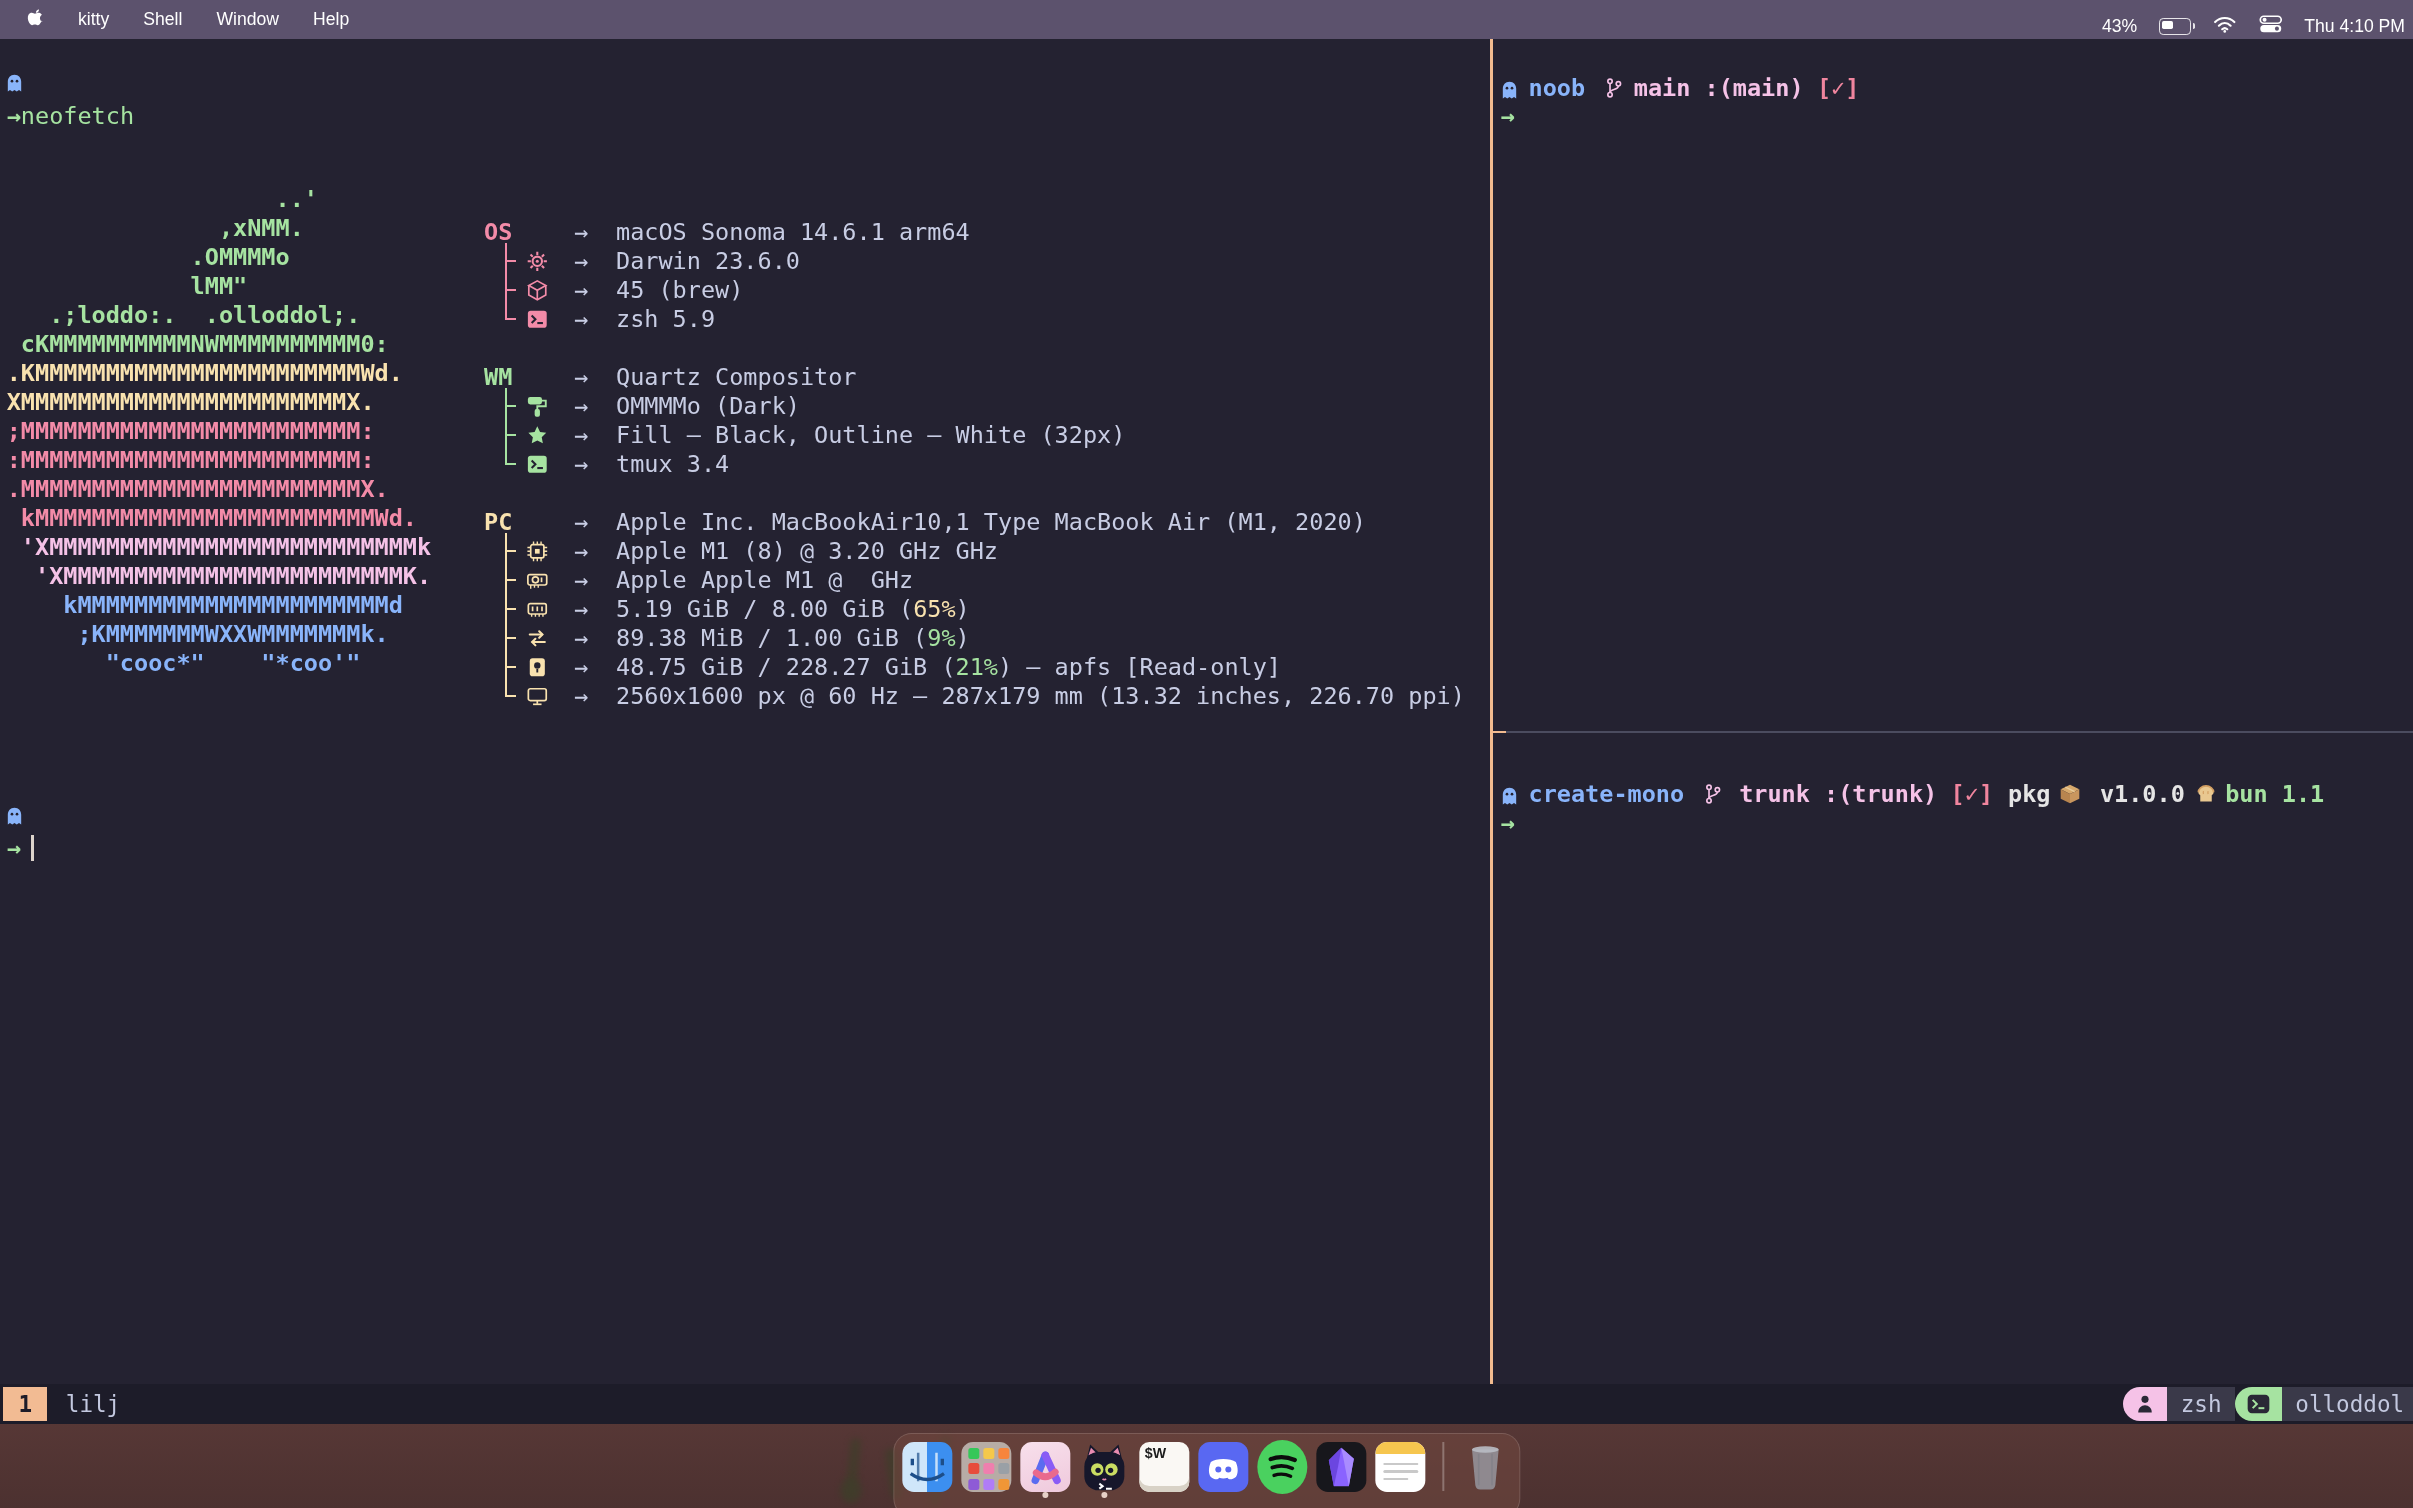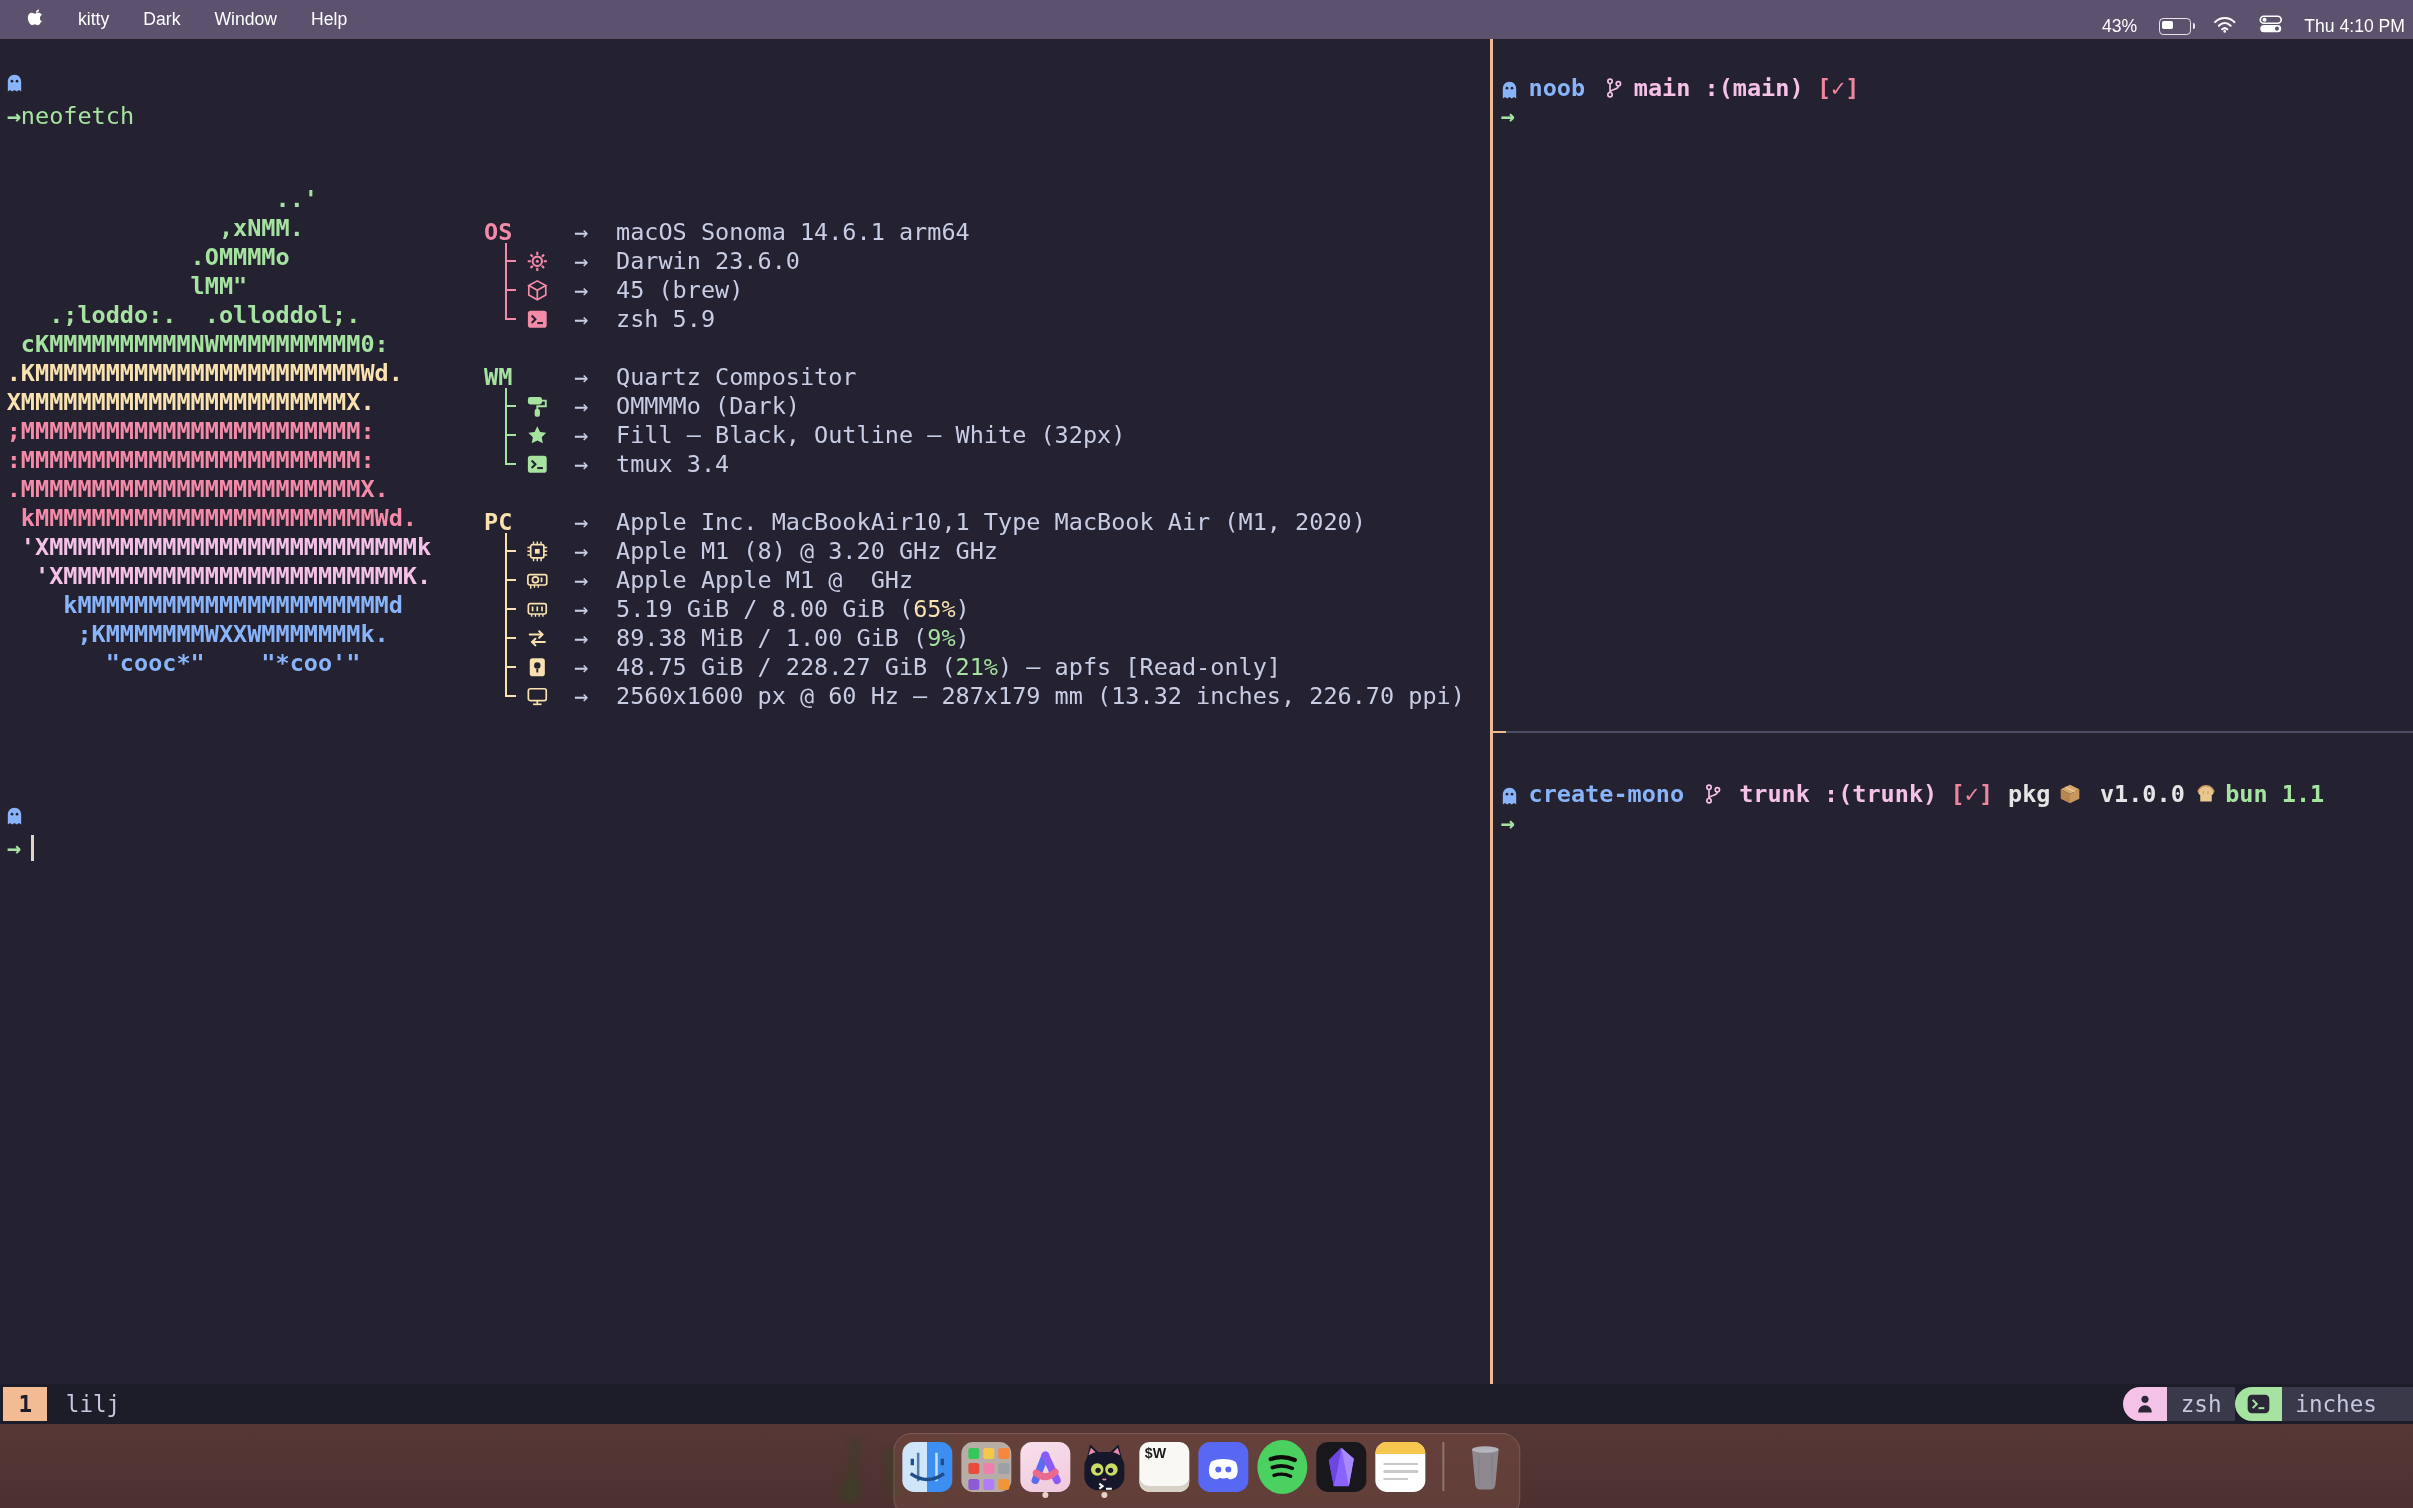--- a/index.html
+++ b/index.html
@@ -90,21 +90,21 @@
   <div class="plant" style="left:840px;top:1478px;width:22px;height:25px;border-radius:50%;"></div>
 
   <div class="menubar">
     <div class="mb-left">
       <span class="mb-item">
         <svg width="17" height="20" viewBox="0 0 24 24" fill="#ffffff">
             <path d="M16.9 1.3c.15 1.2-.35 2.35-1.05 3.2-.75.9-2 1.6-3.2 1.5-.15-1.15.45-2.35 1.15-3.1.75-.9 2.1-1.55 3.1-1.6zM20.8 17.1c-.55 1.25-.8 1.8-1.5 2.9-1 1.55-2.4 3.5-4.15 3.5-1.55.05-1.95-1-4-1s-2.5.95-4.05 1c-1.75.05-3.05-1.7-4.05-3.25-2-3.1-2.7-8.75-.75-11.65 1-1.5 2.75-2.45 4.55-2.45 1.7 0 3.3 1.15 4.35 1.15 1.05 0 3-1.4 5.05-1.2.85.05 3.25.35 4.8 2.6-.1.05-2.85 1.65-2.8 4.95.05 3.95 3.45 5.25 3.55 5.45z"></path>
           </svg>
       </span>
       <span class="mb-item appname">kitty</span>
-      <span class="mb-item">Dark</span>
+      <span class="mb-item">Shell</span>
       <span class="mb-item">Window</span>
       <span class="mb-item">Help</span>
     </div>
     <div class="mb-right">
       <span>43%</span>
       <span class="batt">
           <span class="fill"></span>
         </span>
       <span>
         <svg width="23.5" height="18.4" viewBox="0 0 28 22" fill="none" stroke="#ffffff" stroke-width="2.6" stroke-linecap="round">
@@ -413,21 +413,21 @@
             </svg>
         </span>
         <span class="segdark">zsh</span>
         <span class="pill gr">
           <svg width="25" height="22" viewBox="0 0 30 26">
               <rect x="2" y="2" width="26" height="22" rx="5" fill="#2a2836"></rect>
               <path d="M8 8l5 5-5 5" stroke="#a6e3a1" stroke-width="2.4" fill="none"></path>
               <path d="M15 18h7" stroke="#a6e3a1" stroke-width="2.4"></path>
             </svg>
         </span>
-        <span class="segdark last">inches</span>
+        <span class="segdark last">olloddol</span>
       </div>
     </div>
   </div>
 
   <div class="dock">
 
     <div class="dicon finder">
       <svg viewBox="0 0 60 60">
           <path d="M19 13v34" stroke="#1d4e89" stroke-width="3" fill="none" opacity=".7"></path>
           <path d="M41 13v34" stroke="#e8f2fb" stroke-width="3" fill="none" opacity=".8"></path>

